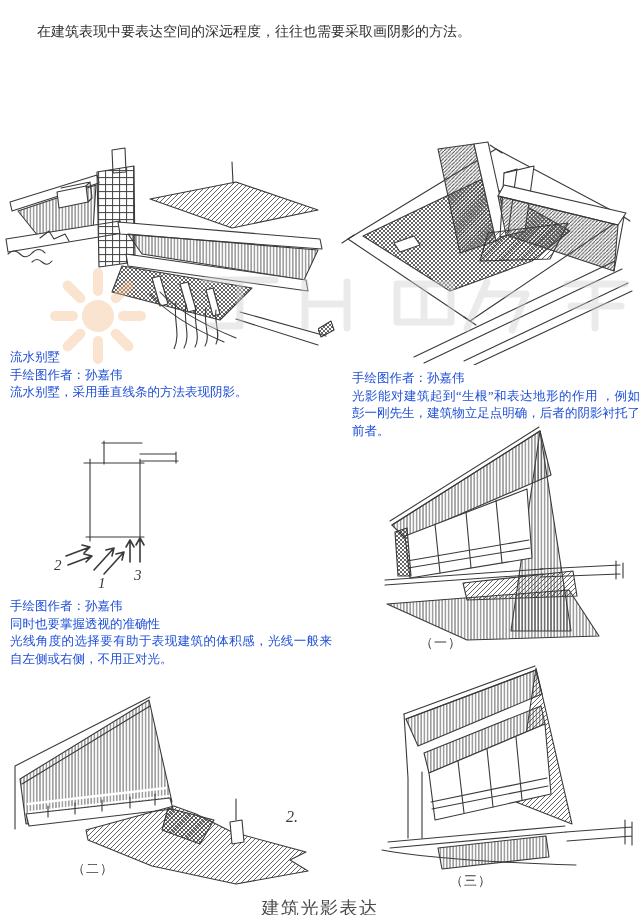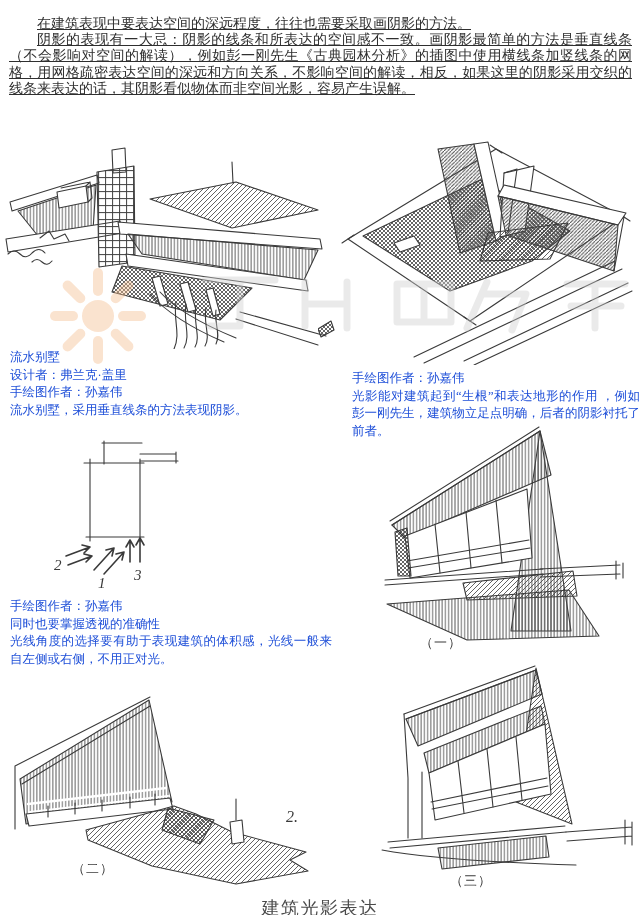--- a/index.html
+++ b/index.html
@@ -1,21 +1,21 @@
 <!DOCTYPE html>
 <html><head>
 <meta charset="utf-8">
 <style>
   html,body{margin:0;padding:0;background:#ffffff;}
   body{
     width:640px;height:915px;position:relative;overflow:hidden;
     font-family:"Liberation Serif","DejaVu Serif",serif;
     color:#2f2f2f;
   }
-  .intro{position:absolute;left:9px;top:16px;width:623px;font-size:14px;line-height:16.2px;text-align:justify;text-decoration:underline;}
+  .intro{position:absolute;left:9px;top:24px;width:623px;font-size:14px;line-height:16.2px;text-align:justify;}
   .intro p{margin:0;text-indent:2em;}
   .caption{position:absolute;font-size:12.5px;line-height:17.5px;color:#1d4ed8;text-align:justify;}
   .cap-fw{left:10px;top:349px;width:300px;}
   .cap-mon{left:352px;top:370px;width:288px;}
   .cap-light{left:10px;top:598px;width:322px;}
   .sk{position:absolute;z-index:1;}
   .sk-fw{left:0;top:142px;}
   .sk-mon{left:318px;top:133px;}
   .sk-diagram{left:38px;top:428px;}
   .sk-one{left:335px;top:418px;}
@@ -54,21 +54,20 @@
       <path d="M0 4L4 0M0 0L4 4" stroke="#3d3d3d" stroke-width="0.8"></path>
     </pattern>
     <pattern id="hgrid" patternUnits="userSpaceOnUse" width="7" height="7">
       <path d="M0 .6H7M.6 0V7" stroke="#3d3d3d" stroke-width="1"></path>
     </pattern>
   </defs>
 </svg>
 
 <div class="intro">
   <p>在建筑表现中要表达空间的深远程度，往往也需要采取画阴影的方法。</p>
-  <p>阴影的表现有一大忌：阴影的线条和所表达的空间感不一致。画阴影最简单的方法是垂直线条（不会影响对空间的解读），例如彭一刚先生《古典园林分析》的插图中使用横线条加竖线条的网格，用网格疏密表达空间的深远和方向关系，不影响空间的解读，相反，如果这里的阴影采用交织的线条来表达的话，其阴影看似物体而非空间光影，容易产生误解。</p>
 </div>
 
 <svg class="sk sk-fw" width="330" height="207" viewBox="0 0 330 207">
   <g class="ink">
     <path d="M10,60 L97,33 L99,41 L12,69 Z" fill="#fff"></path>
     <path d="M18,69 L96,43 L93,88 L42,99 Z" fill="url(#hv)"></path>
     <path d="M57,50 L86,44 L88,60 L59,66 Z" fill="#fff"></path>
     <path d="M61,46 L90,40 L92,56 L88,60 M86,44 L90,40"></path>
     <path d="M6,97 L120,79 L123,91 L8,110 Z" fill="#fff"></path>
     <path d="M8,112 q6,-6 12,0 q6,6 12,-1 q7,-7 13,0 M32,120 q5,-5 10,0 q5,5 10,-1"></path>
@@ -105,21 +104,20 @@
     <path d="M296,138 L306,84"></path>
     <path d="M170,100 L250,90 L232,126 L162,128 Z" fill="url(#hd)"></path>
     <path d="M297,128 L96,224 M304,136 L106,230"></path>
     <path d="M310,150 L146,228 M314,158 L156,232"></path>
     <path d="M0,196 L13,188 L16,197 L3,204 Z" fill="url(#hx)"></path>
   </g>
 </svg>
 
 <div class="caption cap-fw">
   <div>流水别墅</div>
-  <div>设计者：弗兰克·盖里</div>
   <div>手绘图作者：孙嘉伟</div>
   <div>流水别墅，采用垂直线条的方法表现阴影。</div>
 </div>
 
 <div class="caption cap-mon">
   <div>手绘图作者：孙嘉伟</div>
   <div>光影能对建筑起到“生根”和表达地形的作用 ，例如彭一刚先生，建筑物立足点明确，后者的阴影衬托了前者。</div>
 </div>
 
 <svg class="sk sk-diagram" width="185" height="168" viewBox="0 0 185 168">

